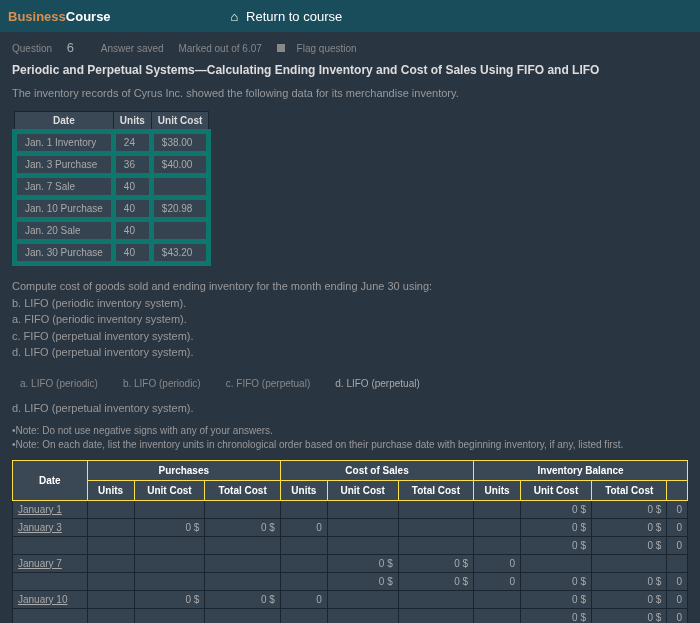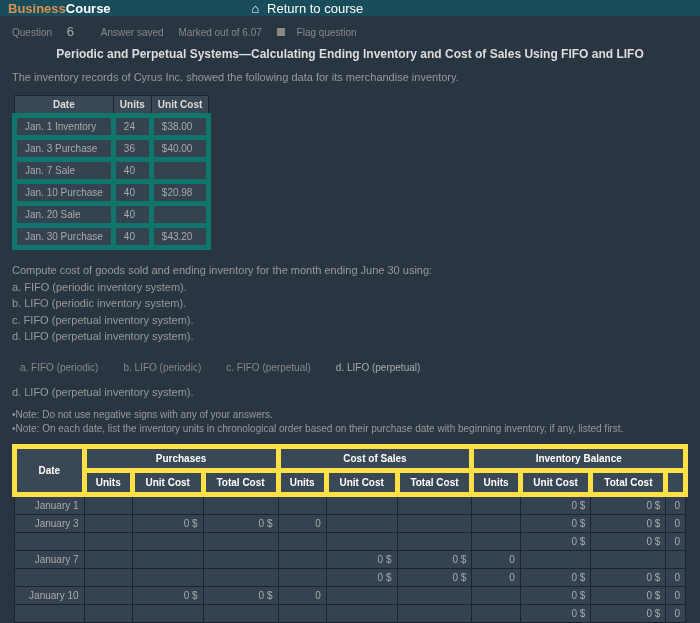--- a/index.html
+++ b/index.html
@@ -1,41 +1,41 @@
 <!DOCTYPE html>
 <html><head>
 <meta charset="utf-8">
 <style>
 * { margin: 0; padding: 0; box-sizing: border-box; }
 body { font-family: Arial, sans-serif; background: #2a3542; width: 700px; height: 623px; overflow: hidden; font-size: 11px; }
-.header { background: #1a4d5c; height: 16px; display: flex; align-items: center; padding: 0 8px; gap: 21px; }
+.header { background: #1a4d5c; height: 32px; display: flex; align-items: center; padding: 0 8px; }
 .brand { font-weight: bold; font-size: 13px; }
 .brand-b { color: #d89050; }
 .brand-c { color: #fff; }
 .return { color: #fff; font-size: 13px; margin-left: 120px; }
 .home-icon { display: inline-block; margin-right: 4px; }
 .content { background: #2a3542; padding: 8px 12px; color: #ccc; }
 .qrow { font-size: 10px; color: #888; margin-bottom: 8px; }
 .qrow span { margin-right: 12px; }
 .qnum { font-size: 13px; color: #aaa; }
-.title { color: #ddd; font-size: 12px; font-weight: bold; margin-bottom: 10px; text-align: center; }
+.title { color: #ddd; font-size: 12px; font-weight: bold; margin-bottom: 10px; }
 .desc { color: #999; font-size: 11px; margin-bottom: 12px; }
 .small-table { border-collapse: collapse; margin-bottom: 12px; }
 .small-table th { background: #3a4755; color: #ddd; font-size: 10px; padding: 3px 6px; border: 1px solid #1a2530; font-weight: bold; }
 .small-table td { background: #354250; color: #aaa; font-size: 10px; padding: 3px 8px; border: 5px solid #0f766e; }
 .compute { color: #999; font-size: 11px; line-height: 1.5; margin-bottom: 14px; }
 .tabs { margin-bottom: 10px; }
 .tab { display: inline-block; color: #888; font-size: 10px; padding: 3px 8px; margin-right: 6px; }
 .tab.active { color: #aaa; }
 .subtab { color: #999; font-size: 11px; margin-bottom: 10px; }
 .notes { color: #999; font-size: 10px; margin-bottom: 8px; line-height: 1.4; }
 .main-table { border-collapse: collapse; width: 100%; }
-.main-table th { background: #3a4755; color: #fff; font-size: 10px; padding: 4px 6px; border: 5px solid #fde047; font-weight: bold; text-align: center; }
+.main-table th { background: #3a4755; color: #fff; font-size: 10px; padding: 4px 6px; border: 1px solid #fde047; font-weight: bold; text-align: center; }
 .main-table td { background: #354250; color: #aaa; font-size: 10px; padding: 3px 5px; border: 1px solid #1a2530; text-align: right; height: 18px; }
-.main-table td.date { text-align: right; }
+.main-table td.date { text-align: left; text-decoration: underline; }
 .main-table .grp { background: #3a4755; }
 .flag-icon { display: inline-block; width: 8px; height: 8px; background: #888; margin-right: 3px; }
 </style>
 </head>
 <body>
 
 <div class="header">
   <span class="brand">
     <span class="brand-b">Business</span><span class="brand-c">Course</span>
   </span>
@@ -93,28 +93,28 @@
     <tr>
           <td class="date">Jan. 30 Purchase</td>
           <td>40</td>
           <td>$43.20</td>
         </tr>
   </tbody>
     </table>
 
   <div class="compute">
     <div>Compute cost of goods sold and ending inventory for the month ending June 30 using:</div>
+    <div>b. LIFO (periodic inventory system).</div>
     <div>a. FIFO (periodic inventory system).</div>
-    <div>b. LIFO (periodic inventory system).</div>
     <div>c. FIFO (perpetual inventory system).</div>
     <div>d. LIFO (perpetual inventory system).</div>
   </div>
 
   <div class="tabs">
-    <span class="tab">a. FIFO (periodic)</span>
+    <span class="tab">a. LIFO (periodic)</span>
     <span class="tab">b. LIFO (periodic)</span>
     <span class="tab">c. FIFO (perpetual)</span>
     <span class="tab active">d. LIFO (perpetual)</span>
   </div>
 
   <div class="subtab">d. LIFO (perpetual inventory system).</div>
 
   <div class="notes">
     <div>•Note: Do not use negative signs with any of your answers.</div>
     <div>•Note: On each date, list the inventory units in chronological order based on their purchase date with beginning inventory, if any, listed first.</div>

